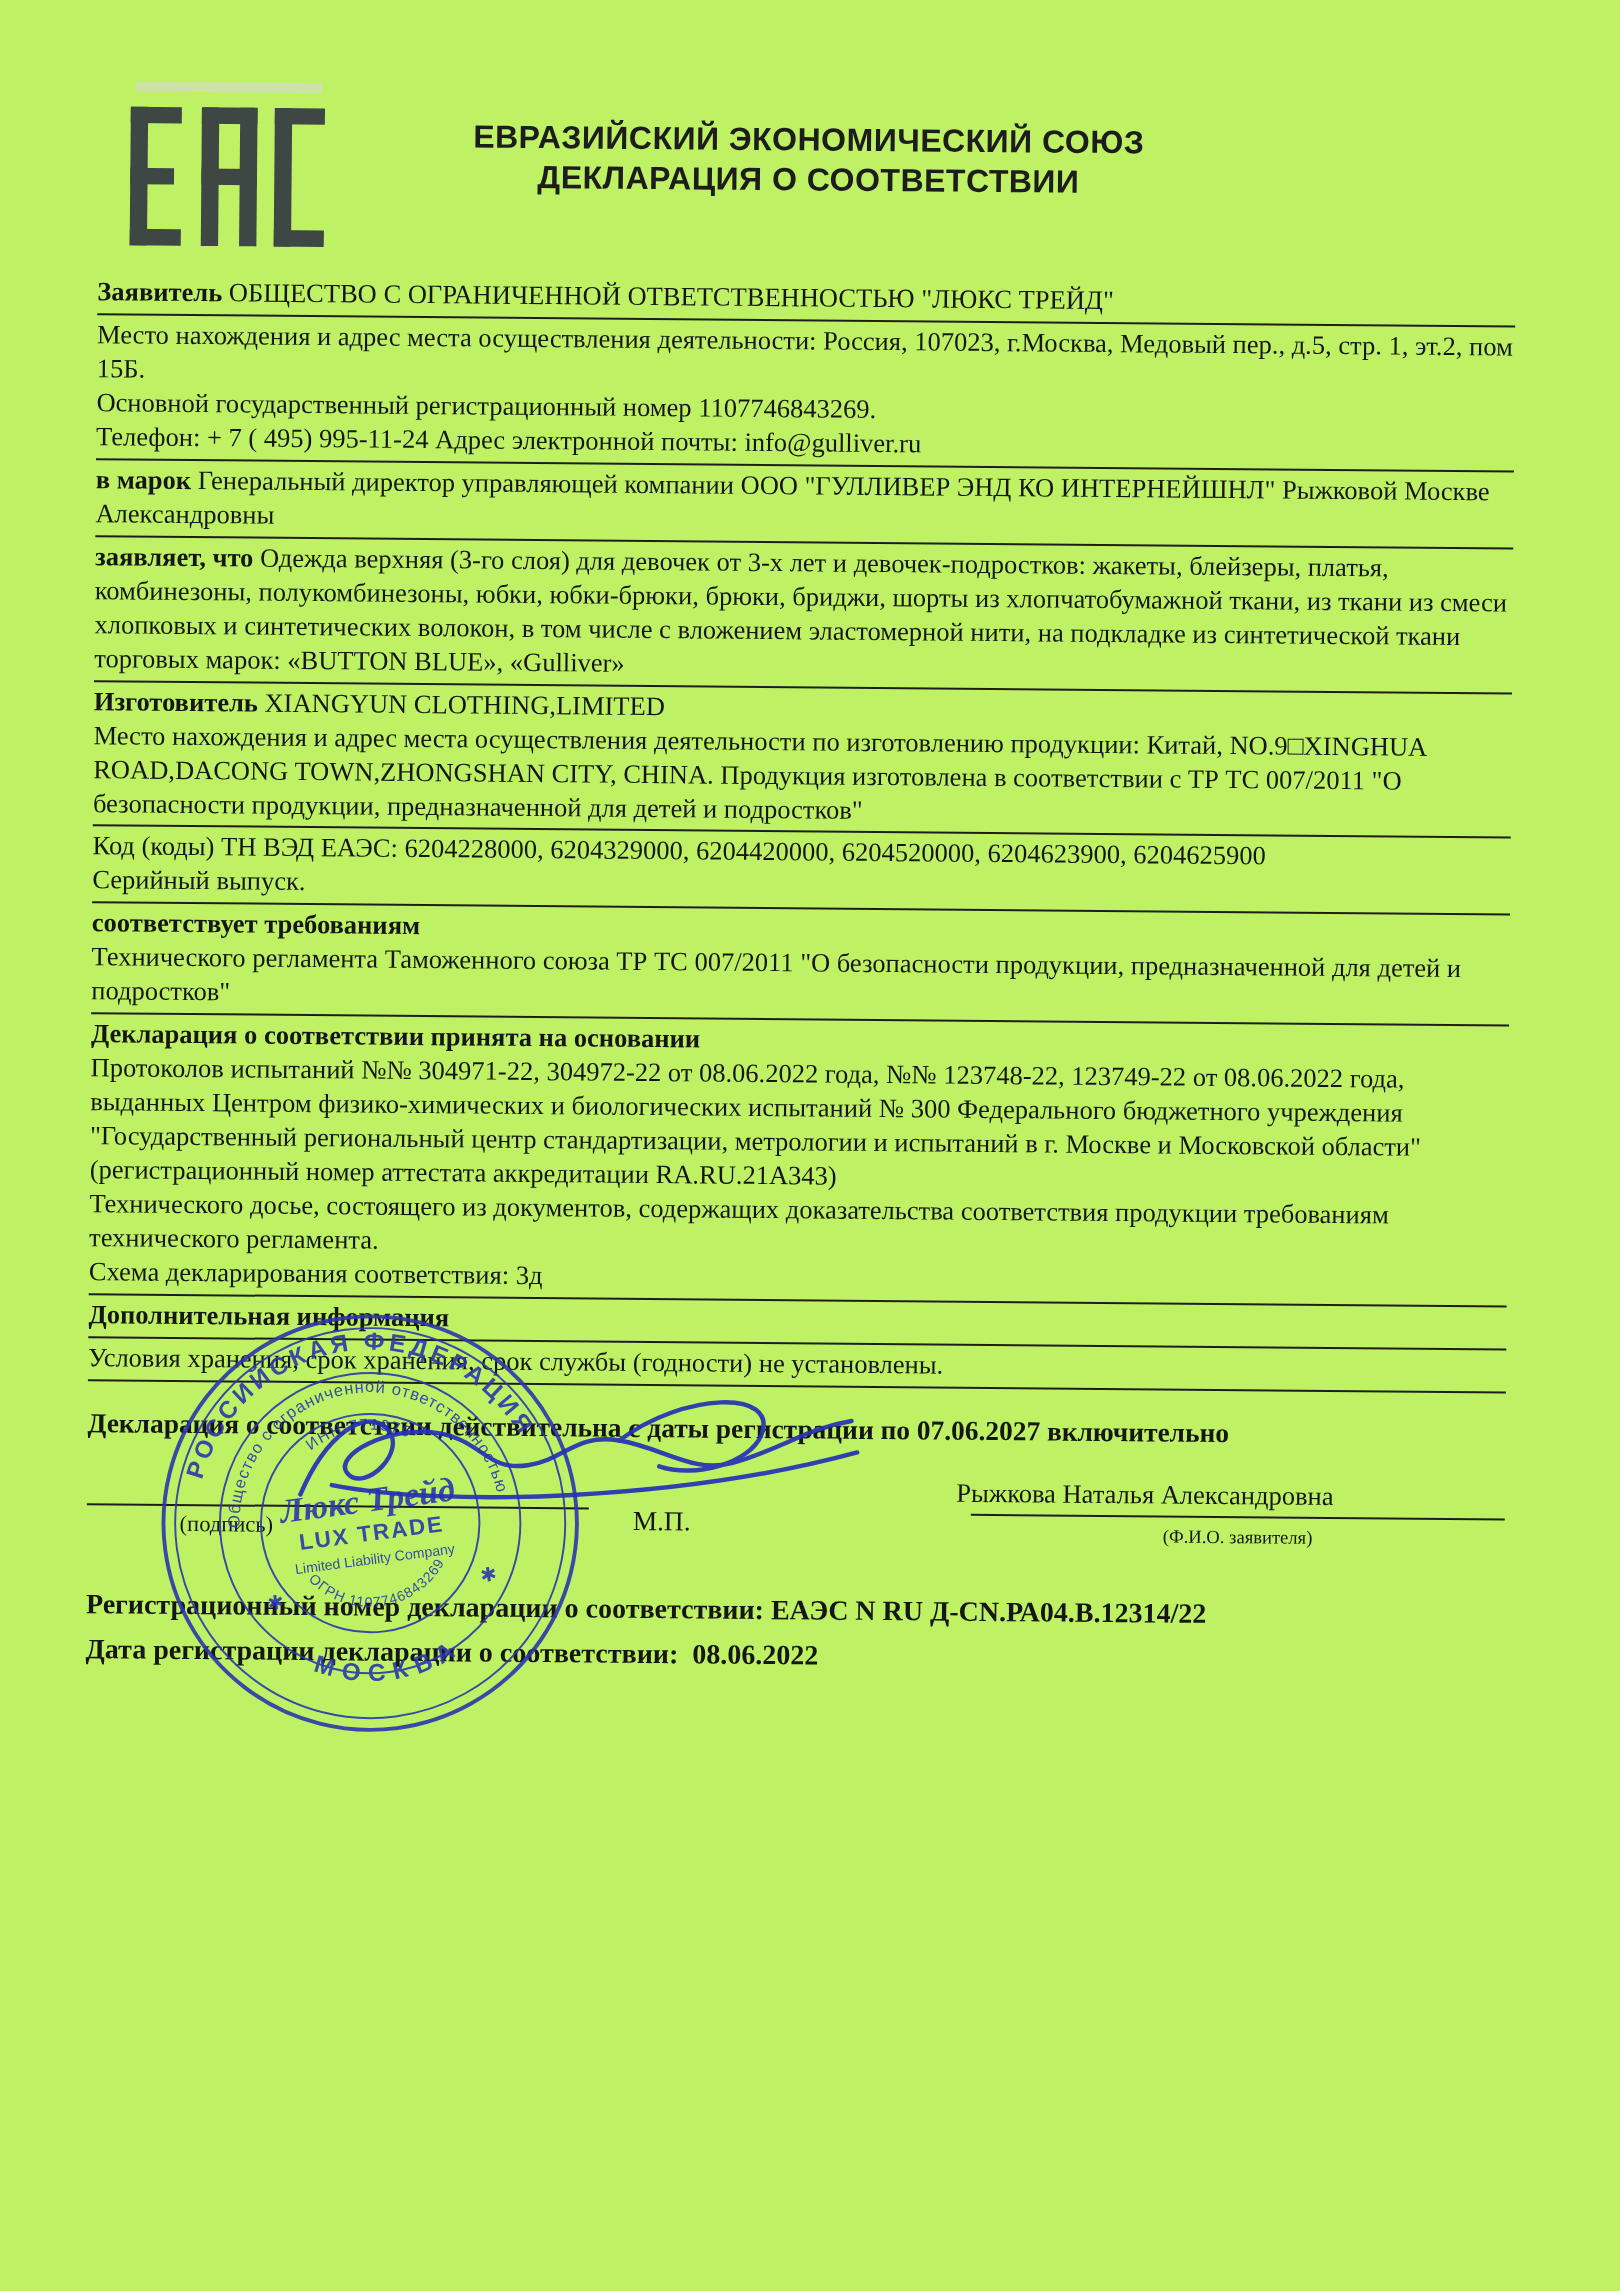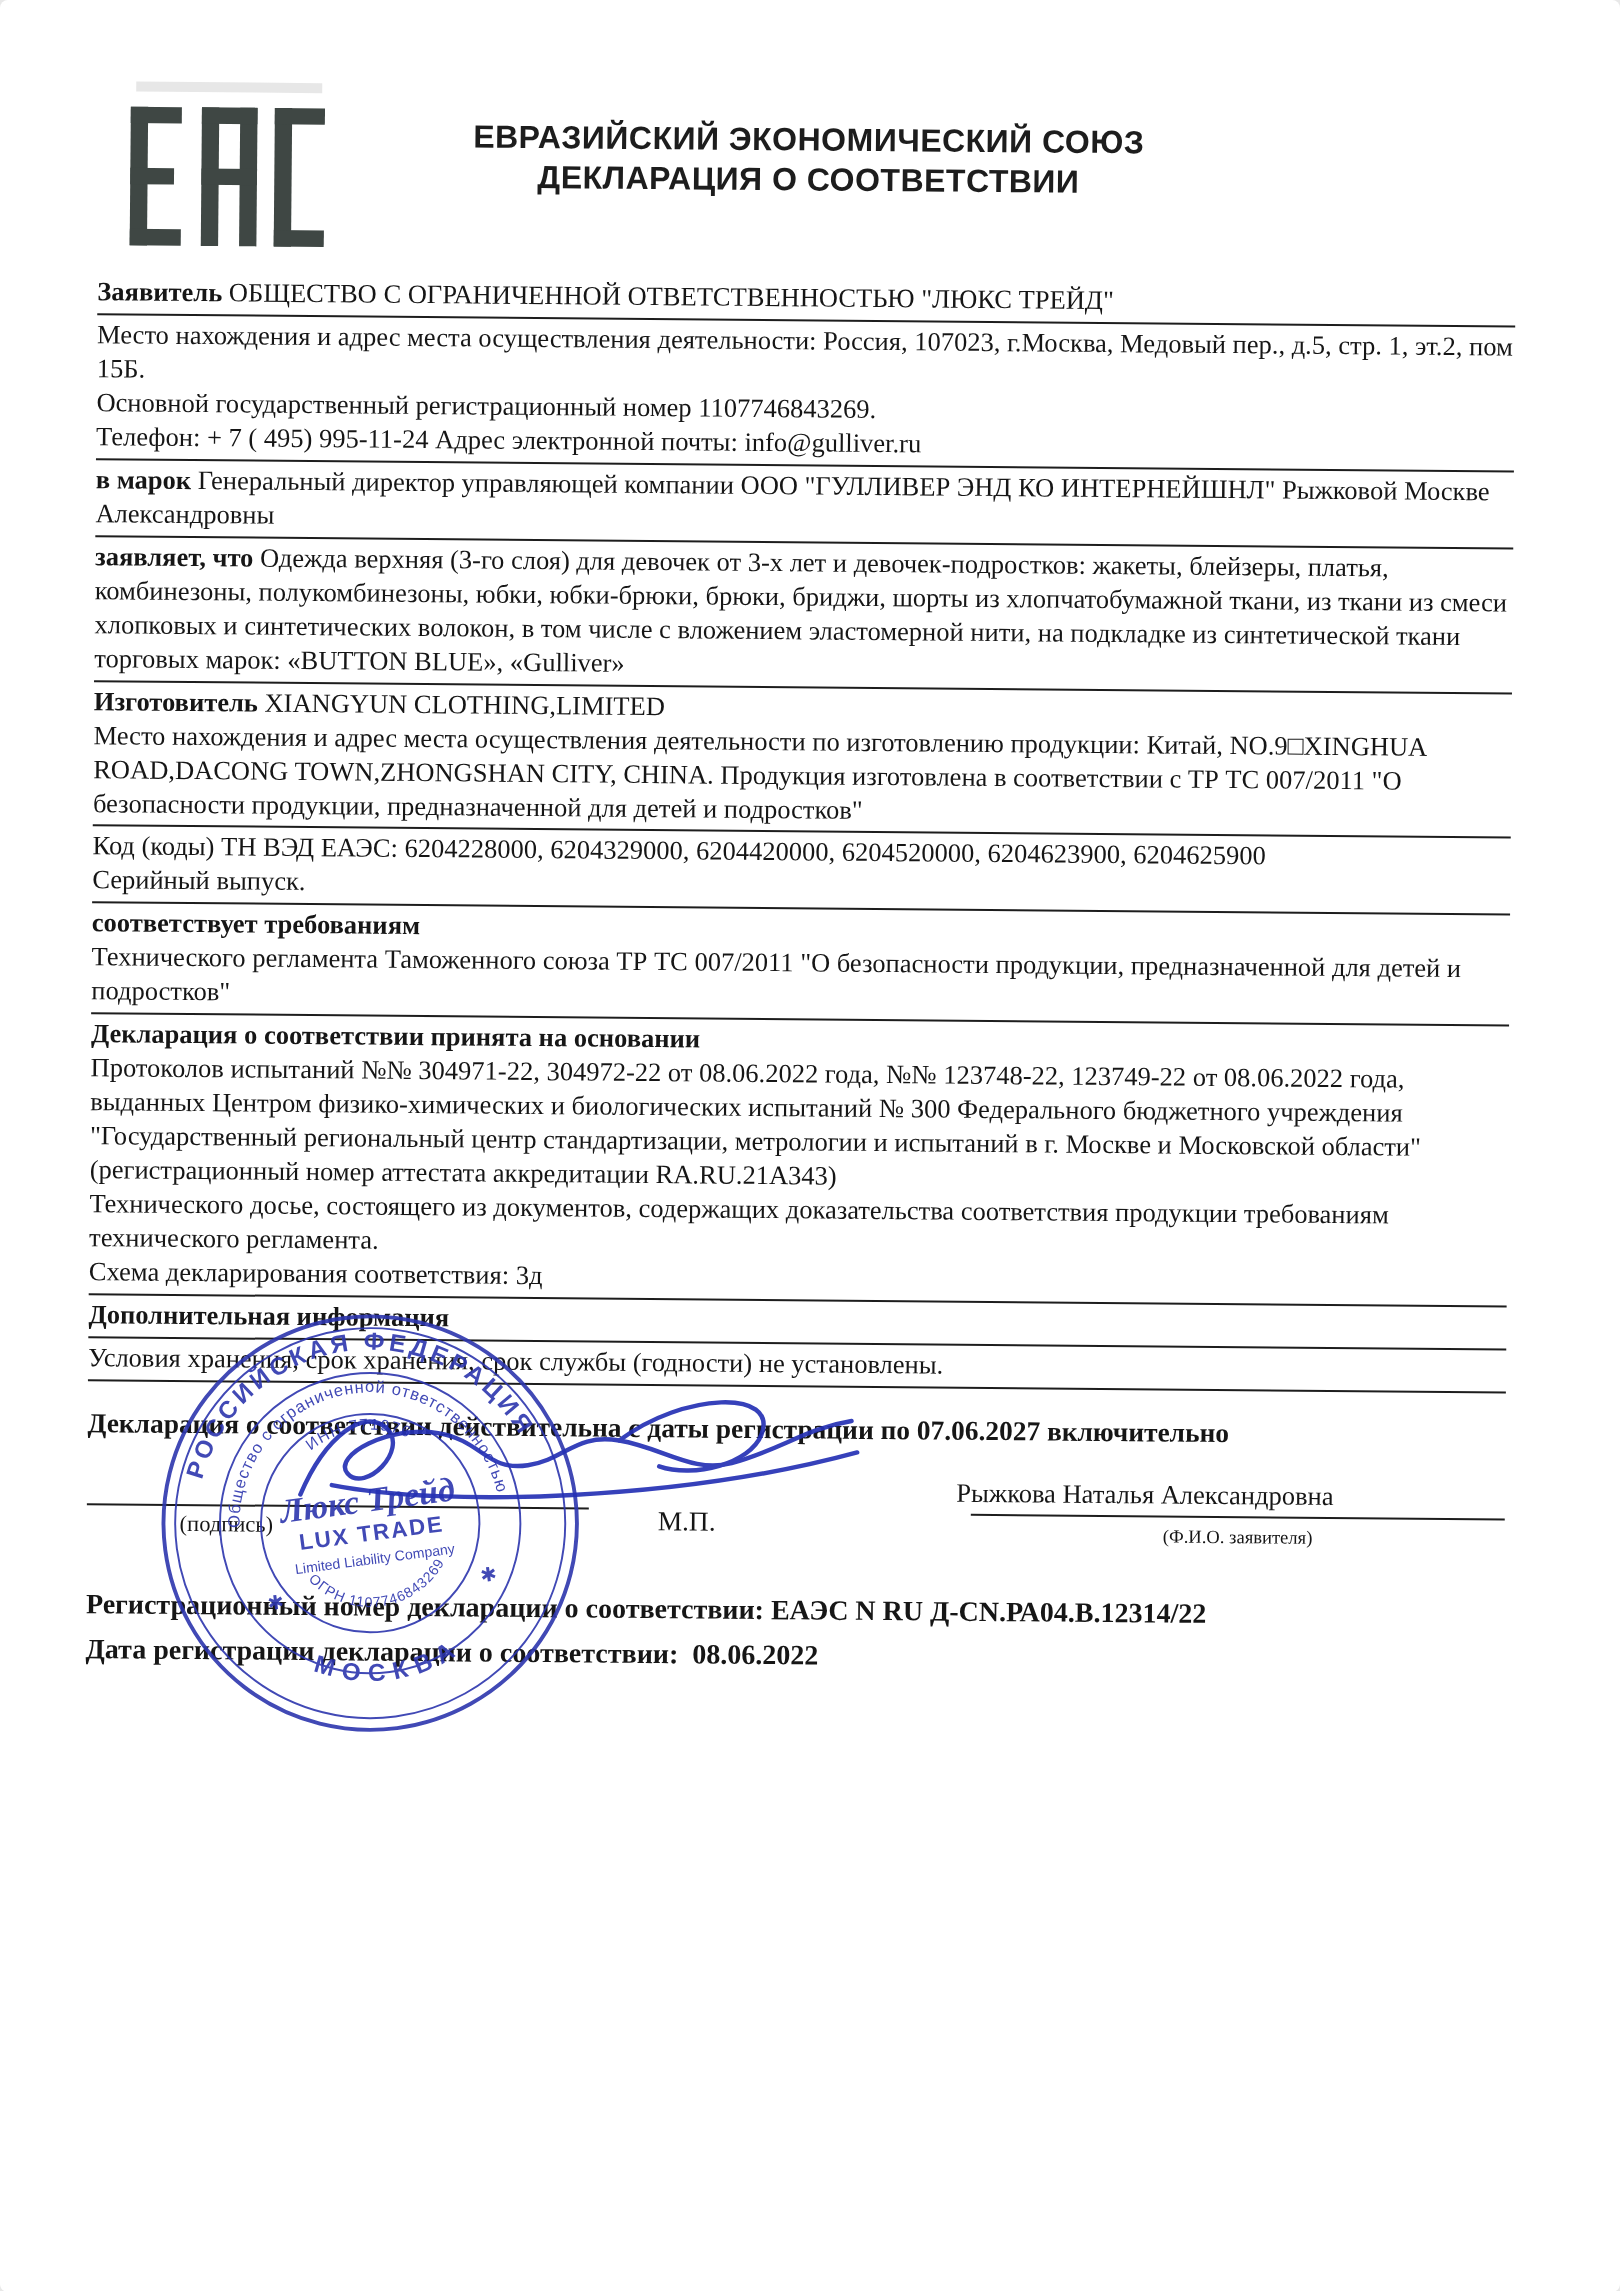--- a/index.html
+++ b/index.html
@@ -1,23 +1,22 @@
 <!DOCTYPE html>
 <html><head>
 <meta charset="utf-8">
 <style>
   html,body{margin:0;padding:0;background:#e8e8e8;}
   .page{
     position:relative;
     width:1620px;height:2292px;
-    background:#ffffff;
+    background:#bef264;
     overflow:hidden;
     color:#161616;
     font-family:"Liberation Serif", serif;
-    border-radius:8px;
   }
   .tilt{position:absolute;inset:0;transform:rotate(0.5deg);transform-origin:40% 0;}
   .smudge{position:absolute;top:86px;left:137px;width:186px;height:9.8px;background:#d7d7d7;opacity:.6;}
   .logo{position:absolute;top:106px;left:130px;width:196px;height:149px;}
   .logo svg{width:100%;height:100%;}
   .hdr{
     position:absolute;top:118px;left:0;width:100%;
     text-align:center;
     font-family:"Liberation Sans", sans-serif;
     font-weight:bold;font-size:32px;line-height:40px;
@@ -32,21 +31,21 @@
   .sec p{margin:0;}
   b.lbl{font-weight:bold;}
   .hline{font-weight:bold;}
   .validity{margin-top:25.5px;font-weight:bold;font-size:27.4px;}
   
   .sigrow{display:flex;margin-top:9.8px;align-items:flex-start;}
   .sigleft{width:502px;}
   .sigleft .space{height:35px;}
   .sline{border-bottom:2.9px solid #1d1d1d;height:0;}
   .sigcap{font-size:22.5px;margin-left:93px;margin-top:1px;}
-  .mp{margin-left:69px;margin-top:31px;font-size:27.4px;}
+  .mp{margin-left:44px;margin-top:31px;font-size:27.4px;}
   .sigright{margin-left:auto;width:534px;}
   .signame{text-align:center;position:relative;left:-93px;font-size:26.5px;margin-bottom:3.9px;}
   .fiocap{font-size:18.6px;text-align:center;margin-top:2px;}
   .regblock{margin-top:43px;font-weight:bold;font-size:28px;}
   .regblock p{margin:0 0 11.8px 0;}
   
   .stamp{position:absolute;top:1311px;left:169px;width:429px;height:429px;opacity:.9;}
   .sig-scribble{position:absolute;top:1380px;left:284px;width:627px;height:167px;}
 </style>
 </head>

